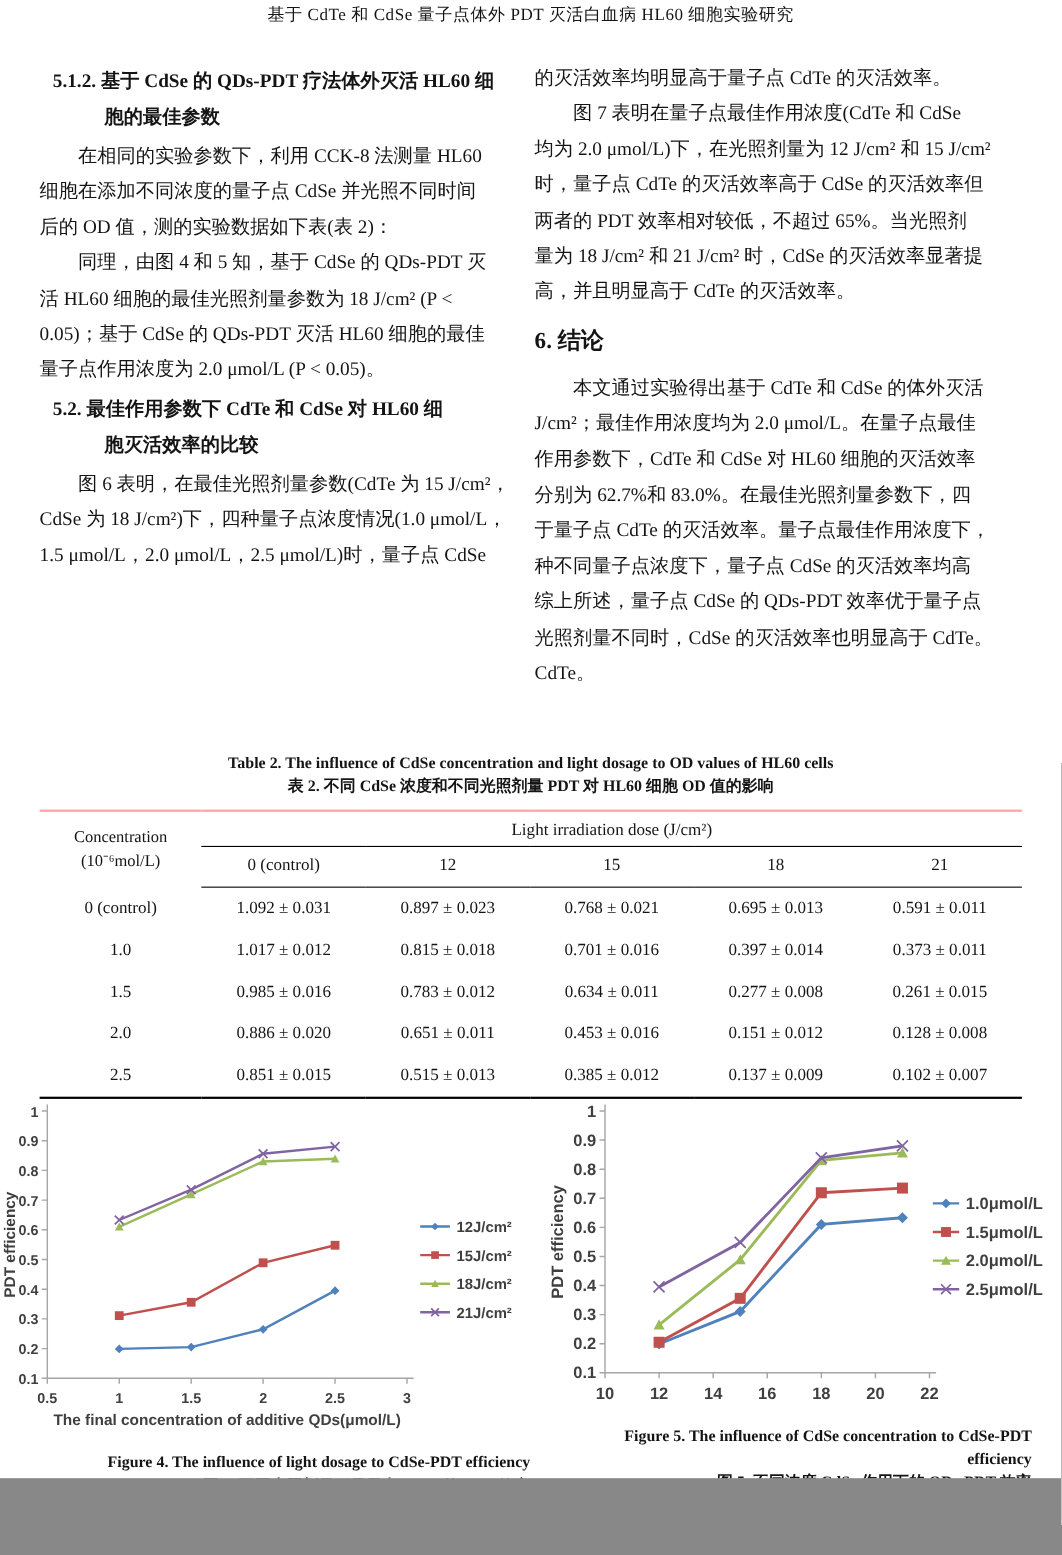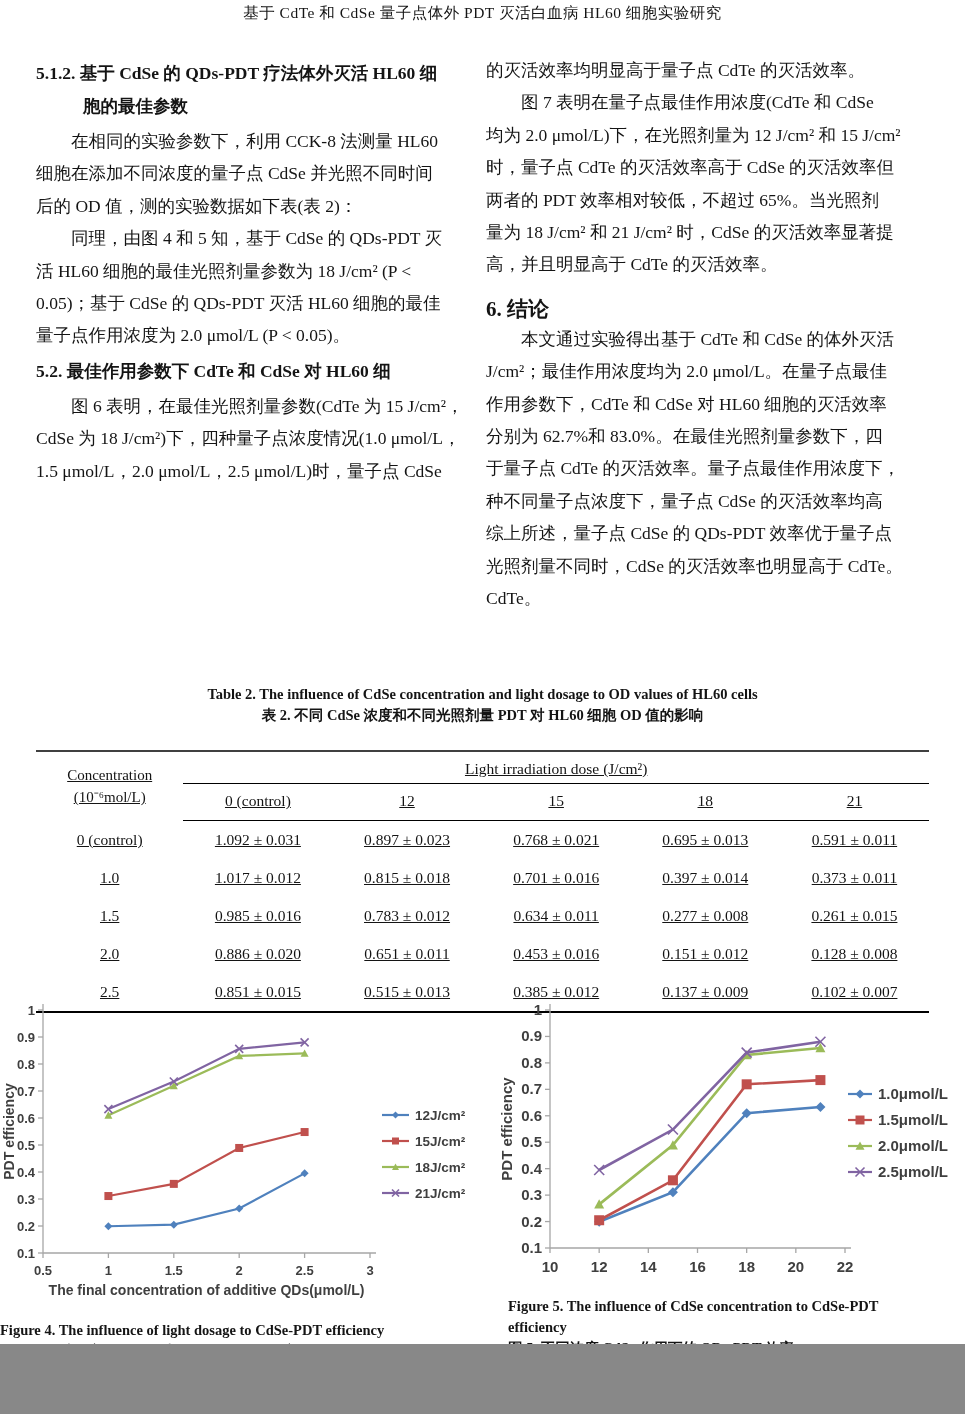--- a/index.html
+++ b/index.html
@@ -7,43 +7,43 @@
         font-family:"Liberation Serif",serif;color:#141414;overflow:hidden;}
   
   .doc-header{position:absolute;top:3px;left:0;width:100%;text-align:center;
               font-size:15.5px;letter-spacing:.5px;}
   
   .col{position:absolute;top:54px;width:444px;font-size:17.5px;line-height:32.4px;}
   #col-left{left:36px;}
   #col-right{left:486px;}
   .line{white-space:nowrap;}
   .blk-p .line:first-child{text-indent:35px;}
-  .blk-h3{font-weight:bold;margin:3px 0 2px 0;}
+  .blk-h3{font-weight:bold;margin:3px 0 2px 12px;}
   .blk-h3 .line{line-height:33px;}
   .blk-h3 .line + .line{padding-left:47px;}
-  .blk-h2{font-weight:bold;font-size:21px;margin:14px 0 0 0;}
+  .blk-h2{font-weight:bold;font-size:21px;margin:14px 0 13px 0;}
   .blk-h2 .line{line-height:28px;}
   
   .table-block{position:absolute;top:684px;left:36px;width:893px;text-align:center;}
   .tbl-cap{font-weight:bold;font-size:14.5px;line-height:21px;text-align:center;}
-  table{width:100%;border-collapse:collapse;margin-top:24px;font-size:15.5px;
-        border-top:2px solid #404040;text-decoration:underline;}
+  table{width:100%;border-collapse:collapse;margin-top:10px;font-size:15.5px;
+        border-top:2px solid #fca5a5;}
   th,td{font-weight:normal;text-align:center;padding:0;}
   col.c-first{width:16.5%;}
   .conc-cell{font-size:15px;line-height:22px;}
   .span-h{border-bottom:1px solid #000;padding:8px 0 5px 0;}
   #dose-header-row th{padding:8px 0 10px 0;border-bottom:1.5px solid #000;}
   tbody td{padding:10px 0 10px 0;}
   tbody tr:last-child td{border-bottom:2px solid #000;}
   
   .figures{position:absolute;top:998px;left:0;width:965px;height:400px;}
   .figure{position:absolute;top:0;height:400px;}
   #fig4{left:0;width:482px;}
   #fig5{left:482px;width:483px;}
-  .fig-cap{position:absolute;text-align:left;font-weight:bold;font-size:14.5px;line-height:21px;}
+  .fig-cap{position:absolute;text-align:right;font-weight:bold;font-size:14.5px;line-height:21px;}
   #fig4 .fig-cap{top:322px;left:0;width:482px;}
   #fig5 .fig-cap{top:298px;left:26px;width:430px;}
   
   .tick4{font:600 13px "Liberation Sans",sans-serif;fill:#3f3f3f;}
   .tick5{font:600 15px "Liberation Sans",sans-serif;fill:#3f3f3f;}
   .axlab4{font:700 14px "Liberation Sans",sans-serif;fill:#3f3f3f;}
   .axlab5{font:700 15px "Liberation Sans",sans-serif;fill:#3f3f3f;}
   .leg4{font:600 13.5px "Liberation Sans",sans-serif;fill:#3f3f3f;}
   .leg5{font:600 15px "Liberation Sans",sans-serif;fill:#3f3f3f;}
   
@@ -69,20 +69,21 @@
         <div class="line">后的 OD 值，测的实验数据如下表(表 2)：</div>
       </div>
       <div class="blk blk-p">
         <div class="line">同理，由图 4 和 5 知，基于 CdSe 的 QDs-PDT 灭</div>
         <div class="line">活 HL60 细胞的最佳光照剂量参数为 18 J/cm² (P &lt;</div>
         <div class="line">0.05)；基于 CdSe 的 QDs-PDT 灭活 HL60 细胞的最佳</div>
         <div class="line">量子点作用浓度为 2.0 μmol/L (P &lt; 0.05)。</div>
       </div>
       <div class="blk blk-h3">
         <div class="line">5.2. 最佳作用参数下 CdTe 和 CdSe 对 HL60 细</div>
+        <div class="line">胞灭活效率的比较</div>
       </div>
       <div class="blk blk-p">
         <div class="line">图 6 表明，在最佳光照剂量参数(CdTe 为 15 J/cm²，</div>
         <div class="line">CdSe 为 18 J/cm²)下，四种量子点浓度情况(1.0 μmol/L，</div>
         <div class="line">1.5 μmol/L，2.0 μmol/L，2.5 μmol/L)时，量子点 CdSe</div>
       </div>
     </div>
   <div class="col" id="col-right">
       <div class="blk blk-pcont">
         <div class="line">的灭活效率均明显高于量子点 CdTe 的灭活效率。</div>

